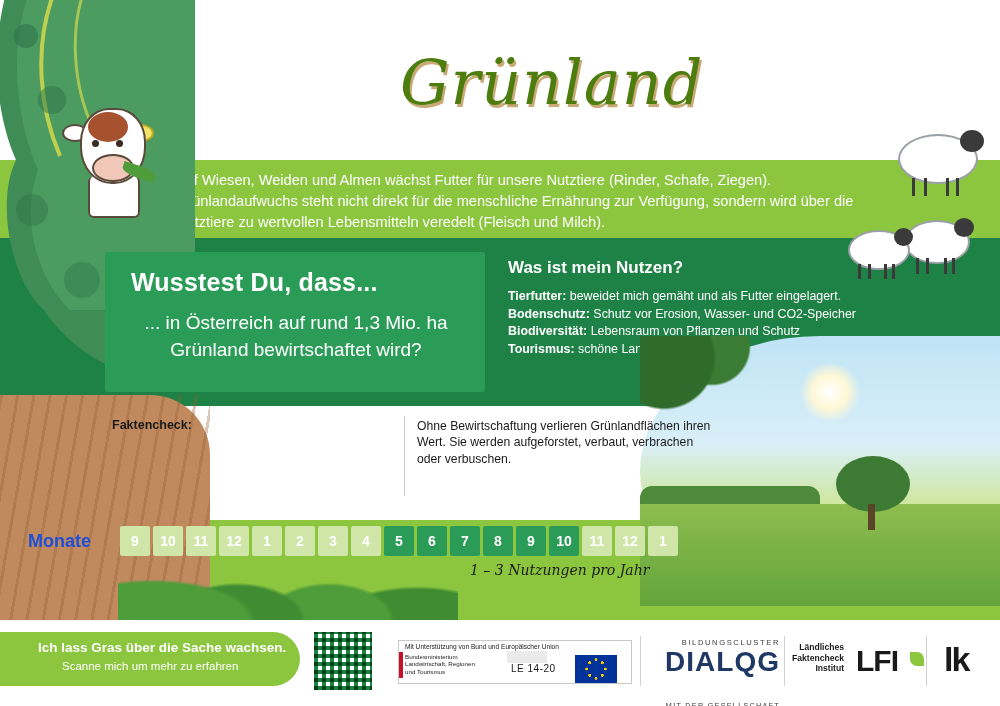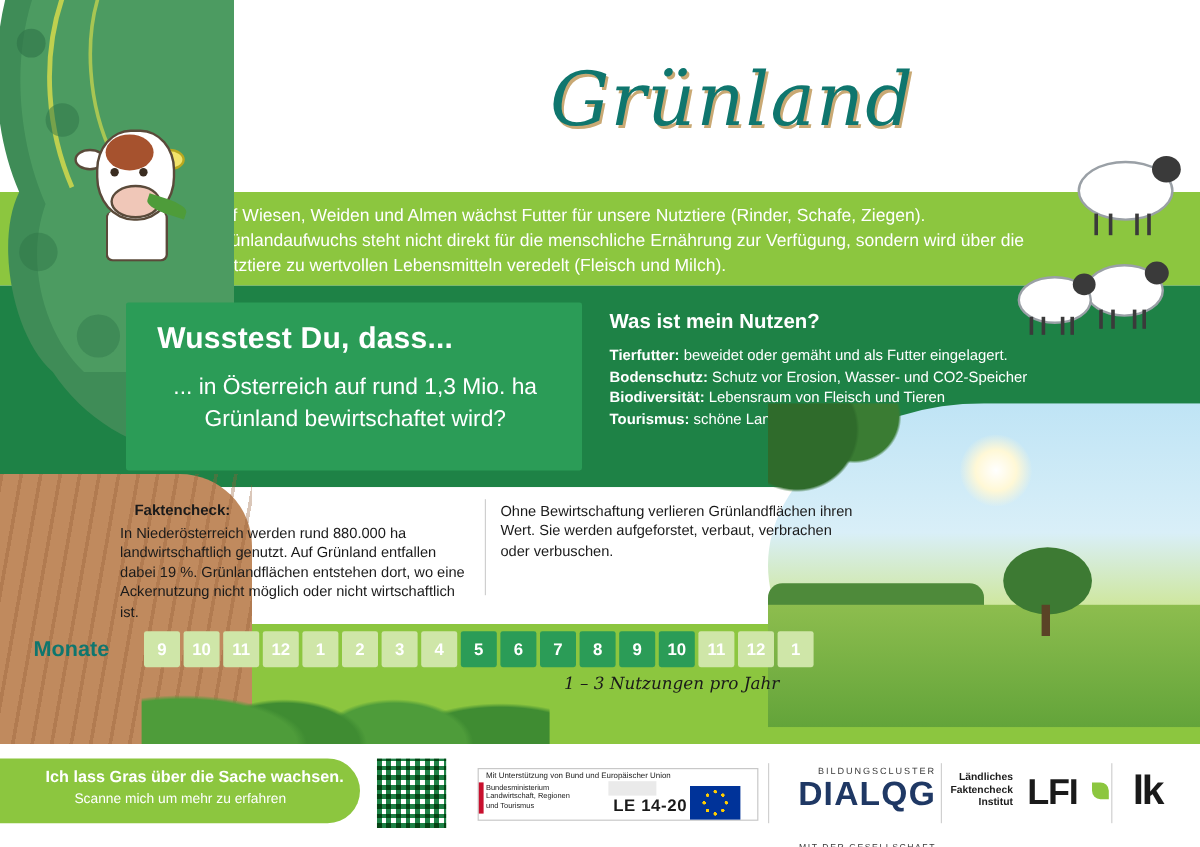--- a/index.html
+++ b/index.html
@@ -14,23 +14,23 @@
 
   
   .topband{position:absolute;left:0;top:0;width:1000px;height:160px;background:#ffffff;}
 
   
   .title{
     position:absolute;left:400px;top:40px;width:420px;height:90px;
     font-family:"DejaVu Serif", serif;
     font-style:italic;
     font-size:62px;
-    color:#0f766e;
+    color:#4d7c0f;
     letter-spacing:1px;
-    text-align:center;
+    text-align:left;
     line-height:86px;
     text-shadow:2px 3px 0 #c9a974;
   }
 
   
   .intro{
     position:absolute;left:0;top:160px;width:1000px;height:78px;
     background:#8cc63f;
   }
   .intro .inner{
@@ -84,21 +84,21 @@
   .interessant{position:absolute;left:417px;top:418px;width:300px;}
   .txtblock h4{margin:0 0 4px 0;color:#1a1a1a;font-size:12.5px;font-weight:bold;padding-left:12px;}
   .txtblock p{margin:0;color:#1a1a1a;font-size:12.2px;line-height:16.4px;}
 
   
   .divider{position:absolute;left:404px;top:416px;width:1px;height:80px;background:#cfcfcf;}
 
   
   .monate-label{
     position:absolute;left:28px;top:528px;width:110px;height:26px;
-    color:#0f766e;font-size:18px;font-weight:bold;line-height:26px;
+    color:#1d4ed8;font-size:18px;font-weight:bold;line-height:26px;
   }
   .months{position:absolute;left:120px;top:526px;height:30px;display:flex;gap:3px;}
   .month{
     width:30px;height:30px;line-height:30px;text-align:center;
     font-size:14px;font-weight:bold;color:#ffffff;border-radius:2px;
   }
   .m-pale{background:#cfe6a8;color:#ffffff;}
   .m-dark{background:#2b9c57;color:#ffffff;}
 
   .nutzungen{
@@ -230,21 +230,21 @@
     border:2px solid #ffffff;
   }
 
   .eu-box{
     position:absolute;left:398px;top:640px;width:232px;height:42px;
     border:1px solid #c8c8c8;background:#ffffff;
   }
   .eu-box .support{position:absolute;left:6px;top:2px;font-size:6.6px;color:#1a1a1a;}
   .eu-box .minlogo{position:absolute;left:6px;top:12px;font-size:6.2px;color:#1a1a1a;line-height:7.4px;}
   .eu-box .minbar{position:absolute;left:0px;top:11px;width:4px;height:26px;background:#c8102e;}
-  .eu-box .le{position:absolute;left:112px;top:22px;font-size:14px;font-weight:bold;color:#1a1a1a;letter-spacing:.5px;}
+  .eu-box .le{position:absolute;left:112px;top:22px;font-size:10px;font-weight:normal;color:#1a1a1a;letter-spacing:.5px;}
   .eu-box .smalllogo{position:absolute;left:108px;top:10px;width:40px;height:12px;background:#eaeaea;}
   .euflag{
     position:absolute;left:176px;top:14px;width:42px;height:28px;background:#003399;
   }
   .euflag .stars{
     position:absolute;left:50%;top:50%;width:22px;height:22px;margin:-11px 0 0 -11px;
     border-radius:50%;
     background:
       radial-gradient(circle at 50% 8%,#ffcc00 0 1.3px,rgba(0,0,0,0) 1.6px),
       radial-gradient(circle at 79% 21%,#ffcc00 0 1.3px,rgba(0,0,0,0) 1.6px),
@@ -339,41 +339,40 @@
   <div class="title">Grünland</div>
 
   <div class="wusstest">
     <h2>Wusstest Du, dass...</h2>
     <p>... in Österreich auf rund 1,3 Mio. ha Grünland bewirtschaftet wird?</p>
   </div>
 
   <div class="nutzen">
     <h3>Was ist mein Nutzen?</h3>
     <ul>
-      <li><b>Tierfutter:</b><span> beweidet oder gemäht und als Futter eingelagert.</span></li>
+      <li><b>Tierfutter:</b><span> beweidet mich gemäht und als Futter eingelagert.</span></li>
       <li><b>Bodenschutz:</b><span> Schutz vor Erosion, Wasser- und CO2-Speicher</span></li>
-      <li><b>Biodiversität:</b><span> Lebensraum von Fleisch und Tieren</span></li>
+      <li><b>Biodiversität:</b><span> Lebensraum von Pflanzen und Schutz</span></li>
       <li><b>Tourismus:</b><span> schöne Landschaft für Tourismus und Erholungsuchende</span></li>
     </ul>
   </div>
 
   <div class="photo">
     <div class="sky"></div>
     <div class="sun"></div>
     <div class="hedge"></div>
     <div class="meadow"></div>
     <div class="tree-c"></div>
     <div class="tree-t"></div>
     <div class="leafy"></div>
   </div>
 
   <div class="divider"></div>
   <div class="fakten txtblock">
     <h4>Faktencheck:</h4>
-    <p>In Niederösterreich werden rund 880.000 ha landwirtschaftlich genutzt. Auf Grünland entfallen dabei 19 %. Grünlandflächen entstehen dort, wo eine Ackernutzung nicht möglich oder nicht wirtschaftlich ist.</p>
   </div>
   <div class="interessant txtblock">
     <p>Ohne Bewirtschaftung verlieren Grünlandflächen ihren Wert. Sie werden aufgeforstet, verbaut, verbrachen oder verbuschen.</p>
   </div>
 
   <div class="monate-label">Monate</div>
   <div class="months" id="months-row">
       <div class="month m-pale">9</div>
       <div class="month m-pale">10</div>
       <div class="month m-pale">11</div>

